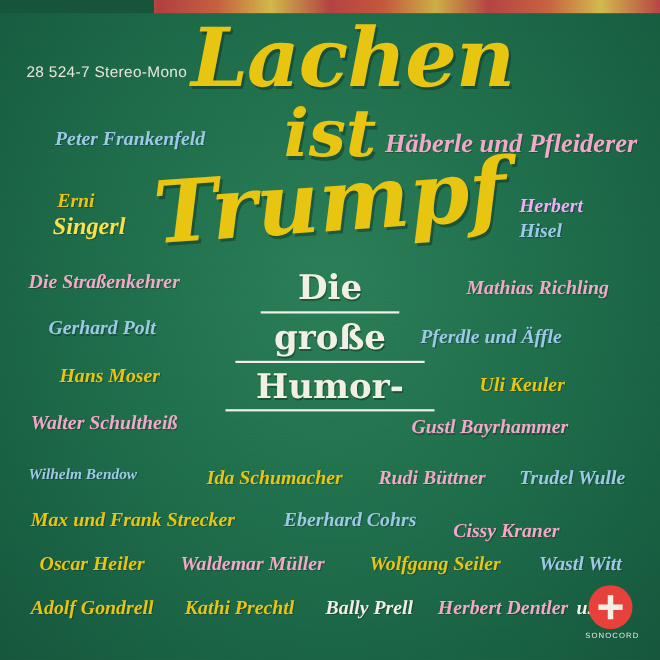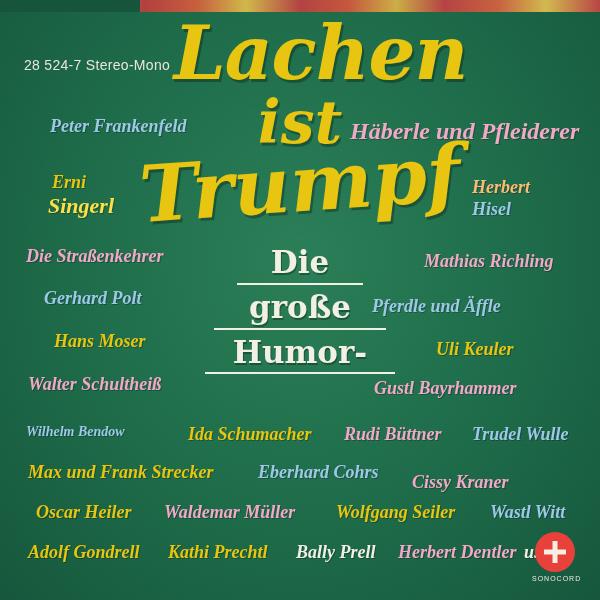--- a/index.html
+++ b/index.html
@@ -180,26 +180,26 @@
     <span class="sub-l1" style="border-bottom-color: rgb(242, 239, 228);">Die</span>
     <span class="sub-l2" style="border-bottom-color: rgb(242, 239, 228);">große</span>
     <span class="sub-l3" style="border-bottom-color: rgb(242, 239, 228);">Humor-</span>
   </div>
 
   <div id="artist-layer">
       <div class="name" style="left: 50px; top: 116px; color: rgb(158, 200, 232); font-size: 18px;">Peter Frankenfeld</div>
       <div class="name" style="left: 350px; top: 118px; color: rgb(242, 168, 200); font-size: 24px;">Häberle und Pfleiderer</div>
       <div class="name" style="left: 52px; top: 172px; color: rgb(232, 197, 16); font-size: 18px;">Erni</div>
       <div class="name" style="left: 48px; top: 193px; color: #fde047; font-size: 22px;">Singerl</div>
-      <div class="name" style="left: 472px; top: 177px; color: #fdba74; font-size: 18px;">Herbert</div>
+      <div class="name" style="left: 472px; top: 177px; color: #f0abfc; font-size: 18px;">Herbert</div>
       <div class="name" style="left: 472px; top: 199px; color: rgb(158, 200, 232); font-size: 18px;">Hisel</div>
       <div class="name" style="left: 26px; top: 246px; color: rgb(242, 168, 200); font-size: 18px;">Die Straßenkehrer</div>
       <div class="name" style="left: 424px; top: 251px; color: rgb(242, 168, 200); font-size: 18px;">Mathias Richling</div>
       <div class="name" style="left: 44px; top: 288px; color: rgb(158, 200, 232); font-size: 18px;">Gerhard Polt</div>
-      <div class="name" style="left: 372px; top: 296px; color: rgb(158, 200, 232); font-size: 18px;">Pferdle und Äffle</div>
+      <div class="name" style="left: 382px; top: 296px; color: rgb(158, 200, 232); font-size: 18px;">Pferdle und Äffle</div>
       <div class="name" style="left: 54px; top: 331px; color: rgb(232, 197, 16); font-size: 18px;">Hans Moser</div>
       <div class="name" style="left: 436px; top: 339px; color: rgb(232, 197, 16); font-size: 18px;">Uli Keuler</div>
       <div class="name" style="left: 28px; top: 374px; color: rgb(242, 168, 200); font-size: 18px;">Walter Schultheiß</div>
       <div class="name" style="left: 374px; top: 378px; color: rgb(242, 168, 200); font-size: 18px;">Gustl Bayrhammer</div>
       <div class="name" style="left: 26px; top: 424px; color: rgb(158, 200, 232); font-size: 14px;">Wilhelm Bendow</div>
       <div class="name" style="left: 188px; top: 424px; color: rgb(232, 197, 16); font-size: 18px;">Ida Schumacher</div>
       <div class="name" style="left: 344px; top: 424px; color: rgb(242, 168, 200); font-size: 18px;">Rudi Büttner</div>
       <div class="name" style="left: 472px; top: 424px; color: rgb(158, 200, 232); font-size: 18px;">Trudel Wulle</div>
       <div class="name" style="left: 28px; top: 462px; color: rgb(232, 197, 16); font-size: 18px;">Max und Frank Strecker</div>
       <div class="name" style="left: 258px; top: 462px; color: rgb(158, 200, 232); font-size: 18px;">Eberhard Cohrs</div>

